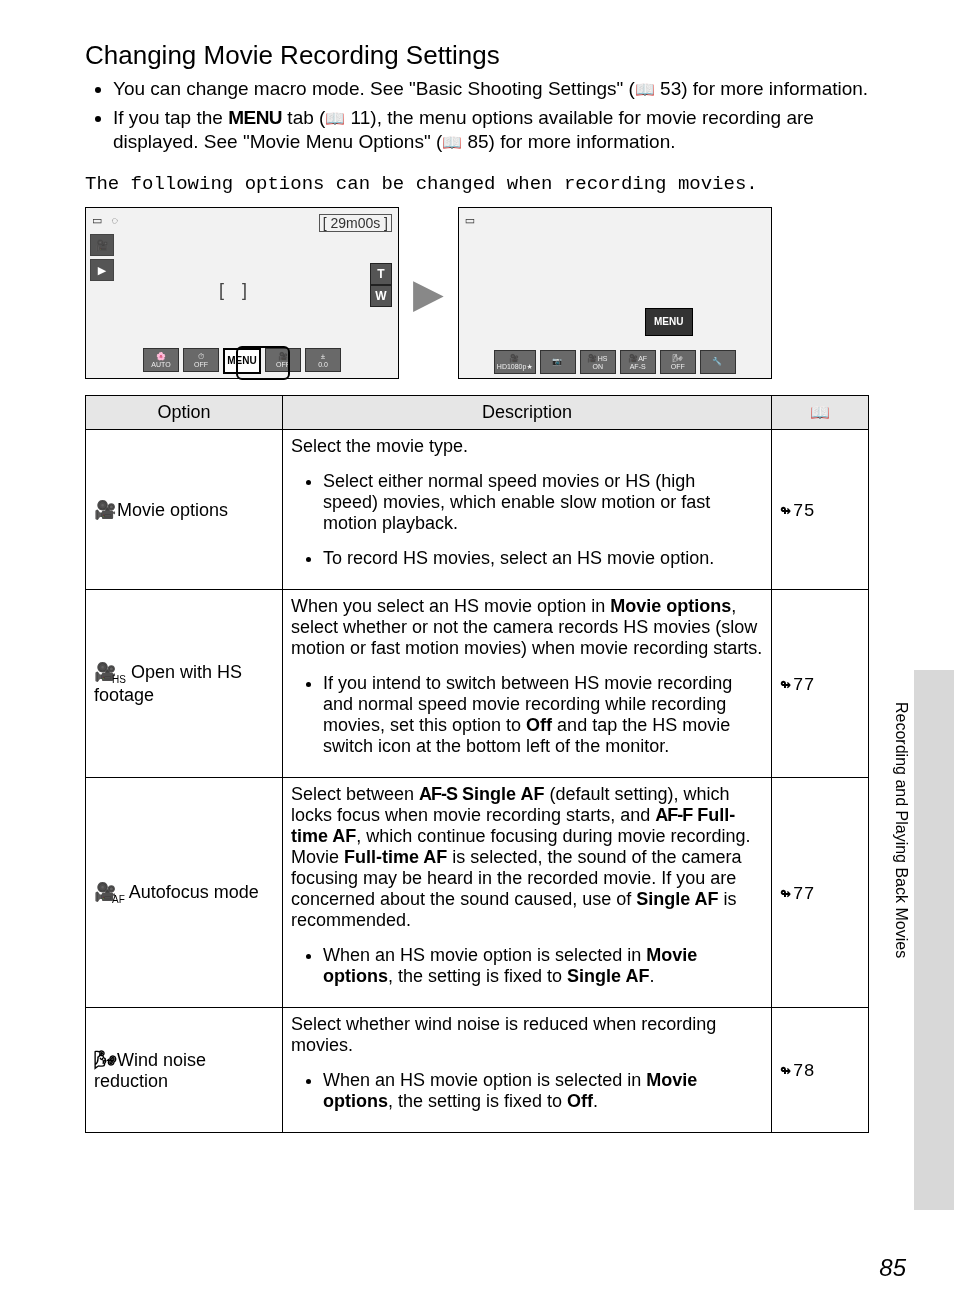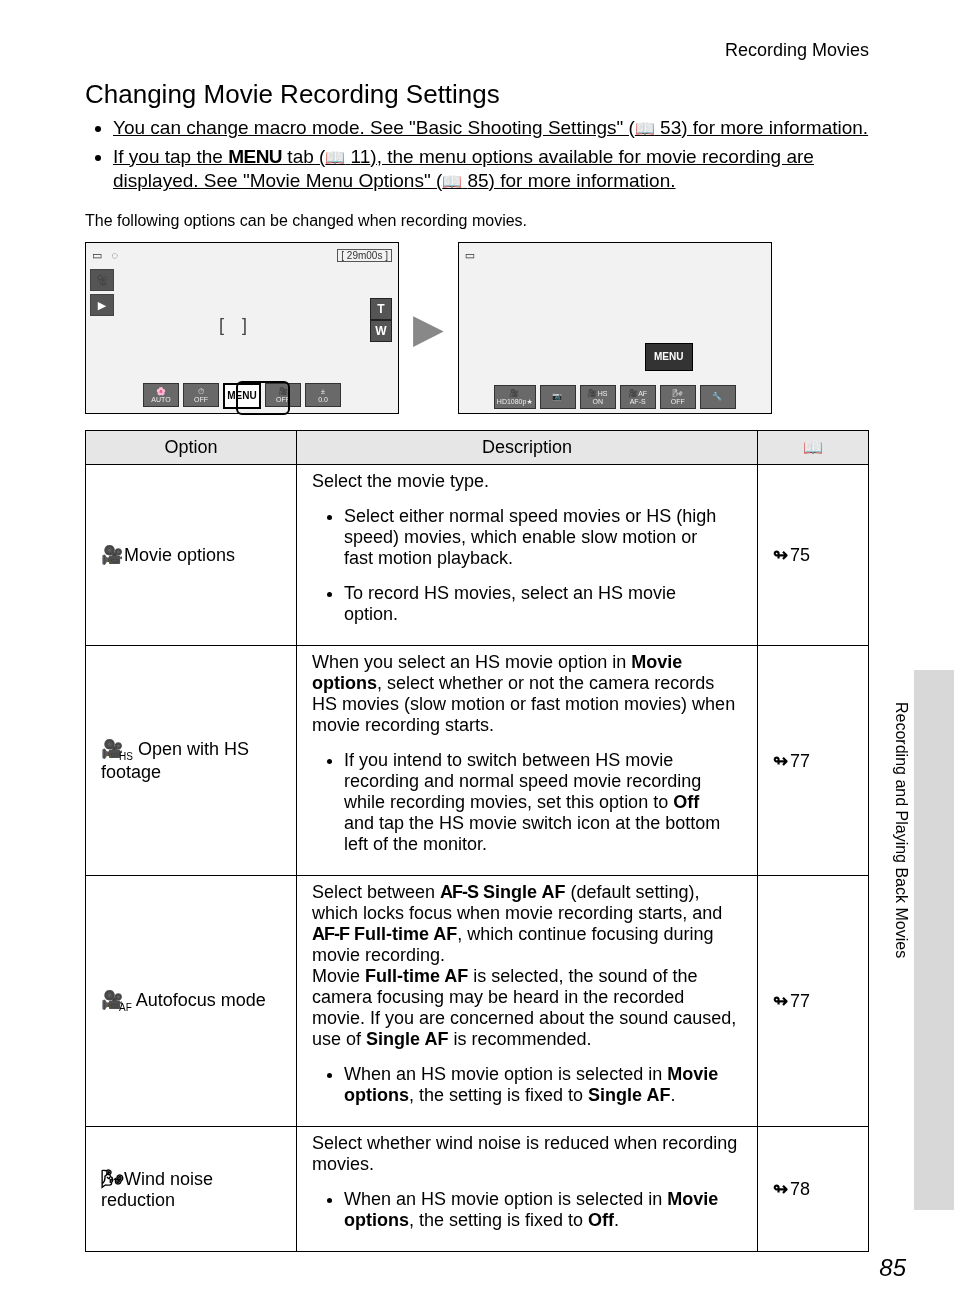--- a/index.html
+++ b/index.html
@@ -27,24 +27,25 @@
     font-weight: normal;
     margin: 0 0 6px 0;
   }
   ul.bullets {
     list-style: disc;
     margin: 0 0 18px 0;
     padding-left: 28px;
     font-size: 19px;
     line-height: 1.3;
   }
-  ul.bullets li { margin-bottom: 4px; text-decoration: underline; }
+  ul.bullets li { margin-bottom: 4px; }
   .intro {
-    font-size: 16px;
+    font-size: 19px;
     margin: 4px 0 12px 0;
+    font-family: Liberation Mono, monospace;
   }
   .book-icon::before { content: "\1F4D6"; font-size: 16px; }
   .menu-label {
     font-family: Arial, sans-serif;
     font-weight: bold;
     letter-spacing: -0.5px;
   }
   
   .shots {
     display: flex;
@@ -82,48 +83,49 @@
   }
   .chip {
     min-width:30px; height:22px; background:#696969; color:#eee; font-size:8px;
     display:flex; flex-direction:column; align-items:center; justify-content:center;
     border:1px solid #333; padding:0 2px; line-height:1;
   }
   .chip.menu { background:#fff; color:#000; border:2px solid #000; font-weight:bold; font-size:10px; }
   .chip.menu2 { background:#333; color:#fff; font-weight:bold; font-size:10px; padding:2px 8px; }
   .menu-circle { position:absolute; left:150px; bottom:-2px; width:50px; height:30px; border:2px solid #000; border-radius:6px; }
   .chip .sub { font-size:7px; }
-  .time-box { border:1px solid #555; padding:0 3px; font-size:10px; }
+  .time-box { border:1px solid #555; padding:0 3px; font-size:14px; }
   .shot2inner-label { position:absolute; right:78px; bottom:42px; background:#333; color:#fff; font-size:10px; font-weight:bold; padding:2px 10px; border:1px solid #000;}
   
   table.opt {
     border-collapse: collapse;
     width: 100%;
     font-size: 18px;
   }
   table.opt th, table.opt td {
     border: 1px solid #000;
-    padding: 6px 15px;
+    padding: 6px 8px;
     vertical-align: top;
     text-align: left;
   }
   table.opt th {
     background: #e6e6e6;
     font-weight: normal;
     text-align: center;
   }
   table.opt td:first-child {
     width: 180px;
     vertical-align: middle;
   }
   table.opt td:last-child {
     width: 80px;
     vertical-align: middle;
     text-align: left;
     white-space: nowrap;
+    font-family: Liberation Mono, monospace;
   }
   td ul {
     margin: 2px 0 0 0;
     padding-left: 18px;
   }
   td ul li { margin: 14px; }
   .ref-ico::before { content: "\21AC"; font-weight:bold; font-size:18px; margin-right:2px;}
   .small-glyph { font-family: Arial; font-weight:bold; font-size:14px; }
   .af-glyph { font-family: Arial; font-weight:bold; letter-spacing:-1px; }
   .option-icon {
@@ -142,21 +144,20 @@
     position:absolute; right:48px; bottom:32px; font-style:italic; font-size:24px;
   }
 </style>
 </head>
 <body>
 
 <div class="sidetab"></div>
 <div class="sidetab-text">Recording and Playing Back Movies</div>
 
 <div class="page">
-  <div class="header-right">Recording Movies</div>
 
   <h2>Changing Movie Recording Settings</h2>
   <ul class="bullets">
     <li>
       <span>You can change macro mode. See "Basic Shooting Settings" (</span><span class="book-icon"></span> <span>53</span><span>) for more information.</span>
     </li>
     <li>
       <span>If you tap the </span><span class="menu-label">MENU</span><span> tab (</span><span class="book-icon"></span> <span>11</span><span>), the menu options available for movie recording are displayed. See "Movie Menu Options" (</span><span class="book-icon"></span> <span>85</span><span>) for more information.</span>
     </li>
   </ul>

